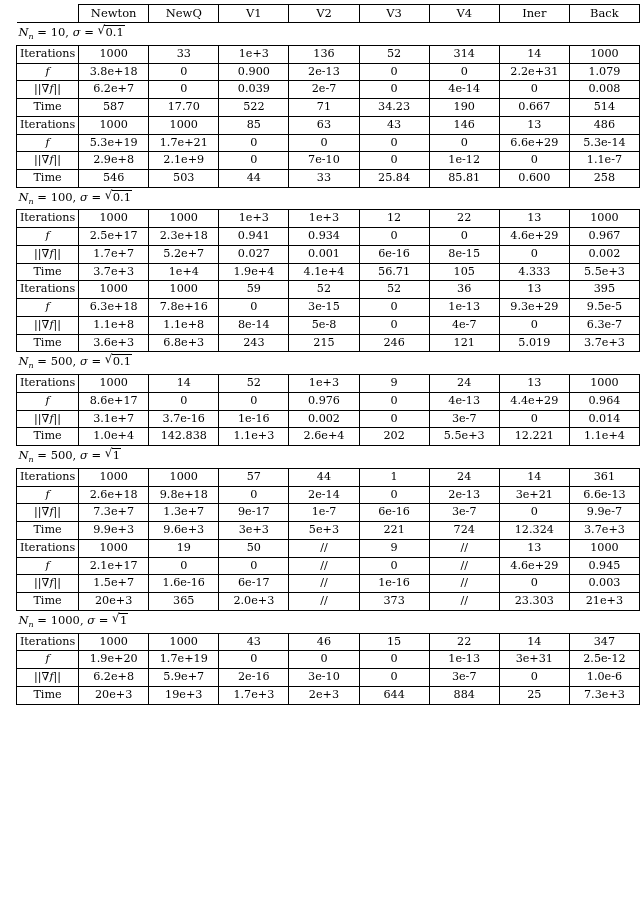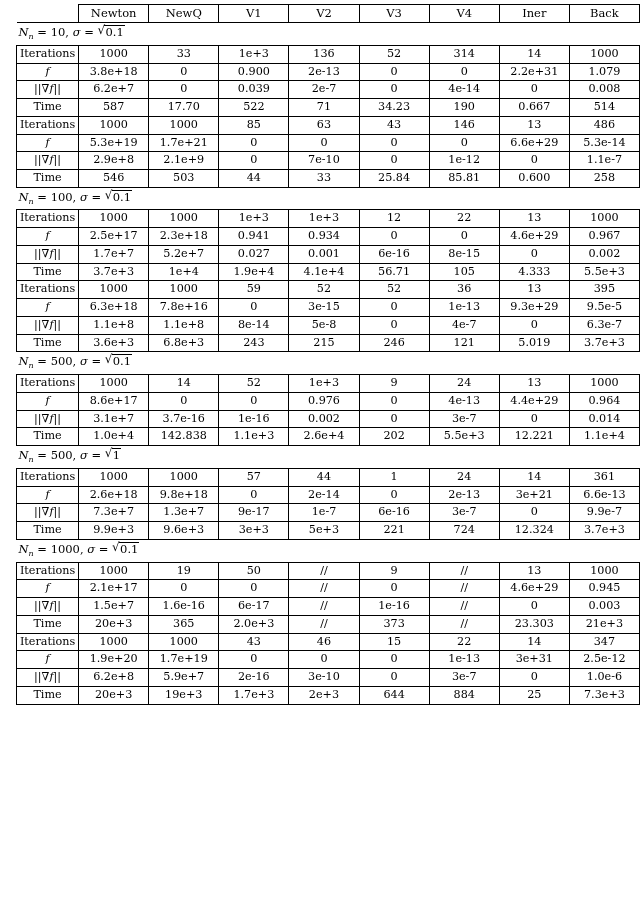--- a/index.html
+++ b/index.html
@@ -395,23 +395,20 @@
           <td class="rowlabel">Time</td>
           <td>9.9e+3</td>
           <td>9.6e+3</td>
           <td>3e+3</td>
           <td>5e+3</td>
           <td>221</td>
           <td>724</td>
           <td>12.324</td>
           <td>3.7e+3</td>
         </tr>
-        <tr class="group">
-          <td class="gl" colspan="9"><span class="nn">N<sub>n</sub></span> = 1000, <span class="sig">σ</span> = <span class="sqrt"><span>0.1</span></span></td>
-        </tr>
         <tr>
           <td class="rowlabel">Iterations</td>
           <td>1000</td>
           <td>19</td>
           <td>50</td>
           <td>//</td>
           <td>9</td>
           <td>//</td>
           <td>13</td>
           <td>1000</td>
@@ -441,20 +438,23 @@
         <tr>
           <td class="rowlabel">Time</td>
           <td>20e+3</td>
           <td>365</td>
           <td>2.0e+3</td>
           <td>//</td>
           <td>373</td>
           <td>//</td>
           <td>23.303</td>
           <td>21e+3</td>
+        </tr>
+        <tr class="group">
+          <td class="gl" colspan="9"><span class="nn">N<sub>n</sub></span> = 1000, <span class="sig">σ</span> = <span class="sqrt"><span>1</span></span></td>
         </tr>
         <tr>
           <td class="rowlabel">Iterations</td>
           <td>1000</td>
           <td>1000</td>
           <td>43</td>
           <td>46</td>
           <td>15</td>
           <td>22</td>
           <td>14</td>

